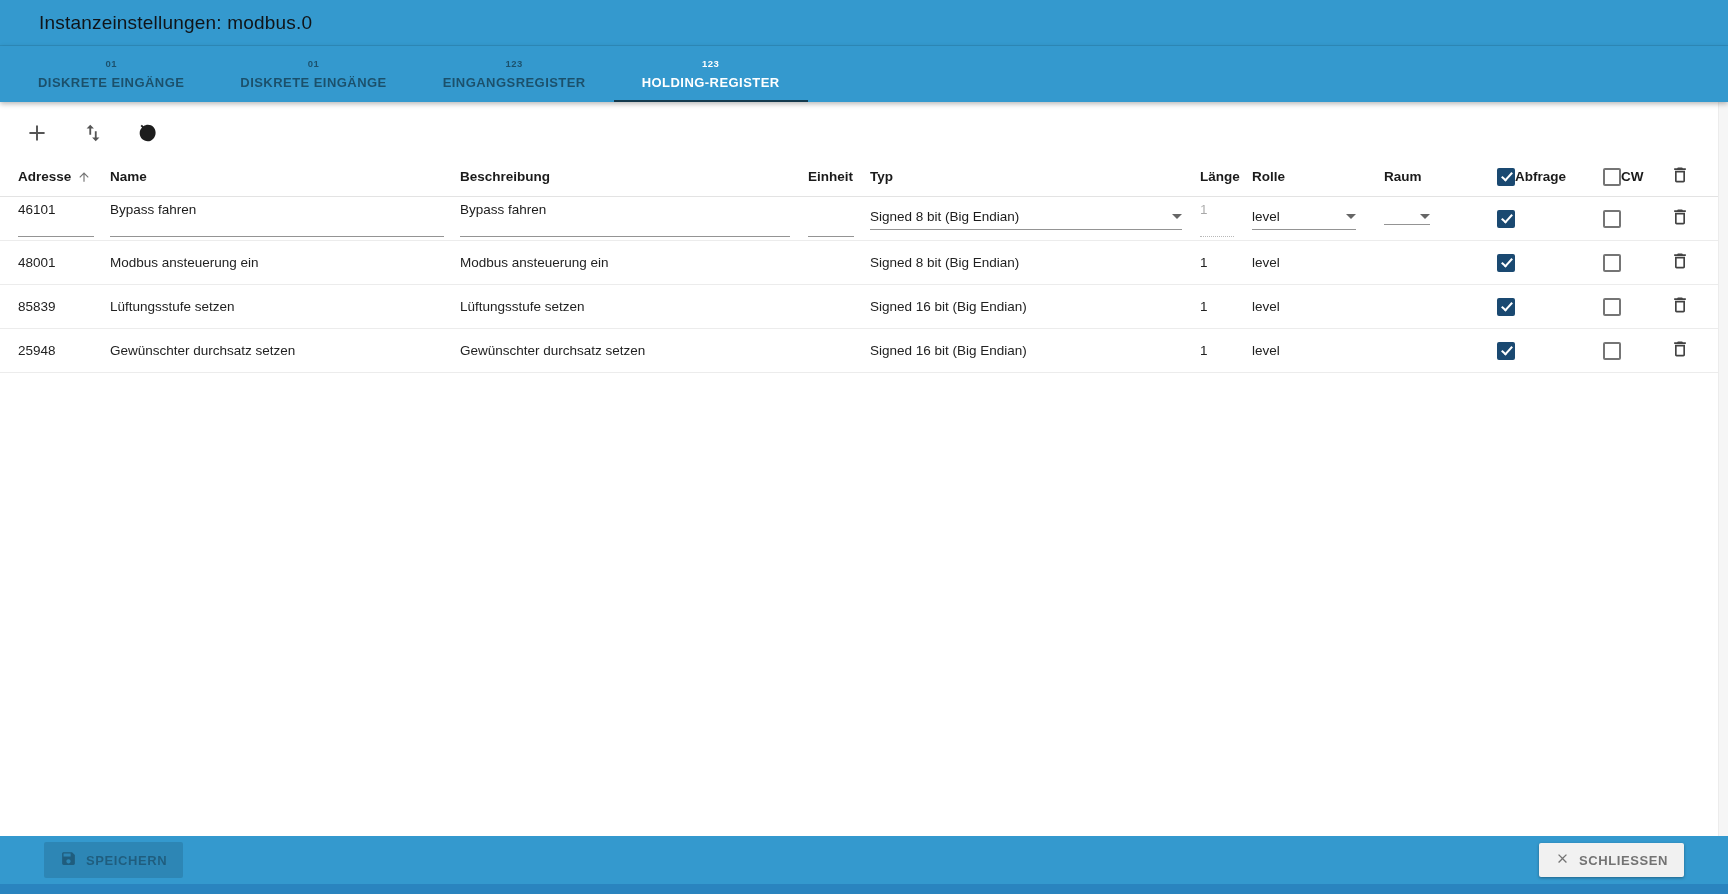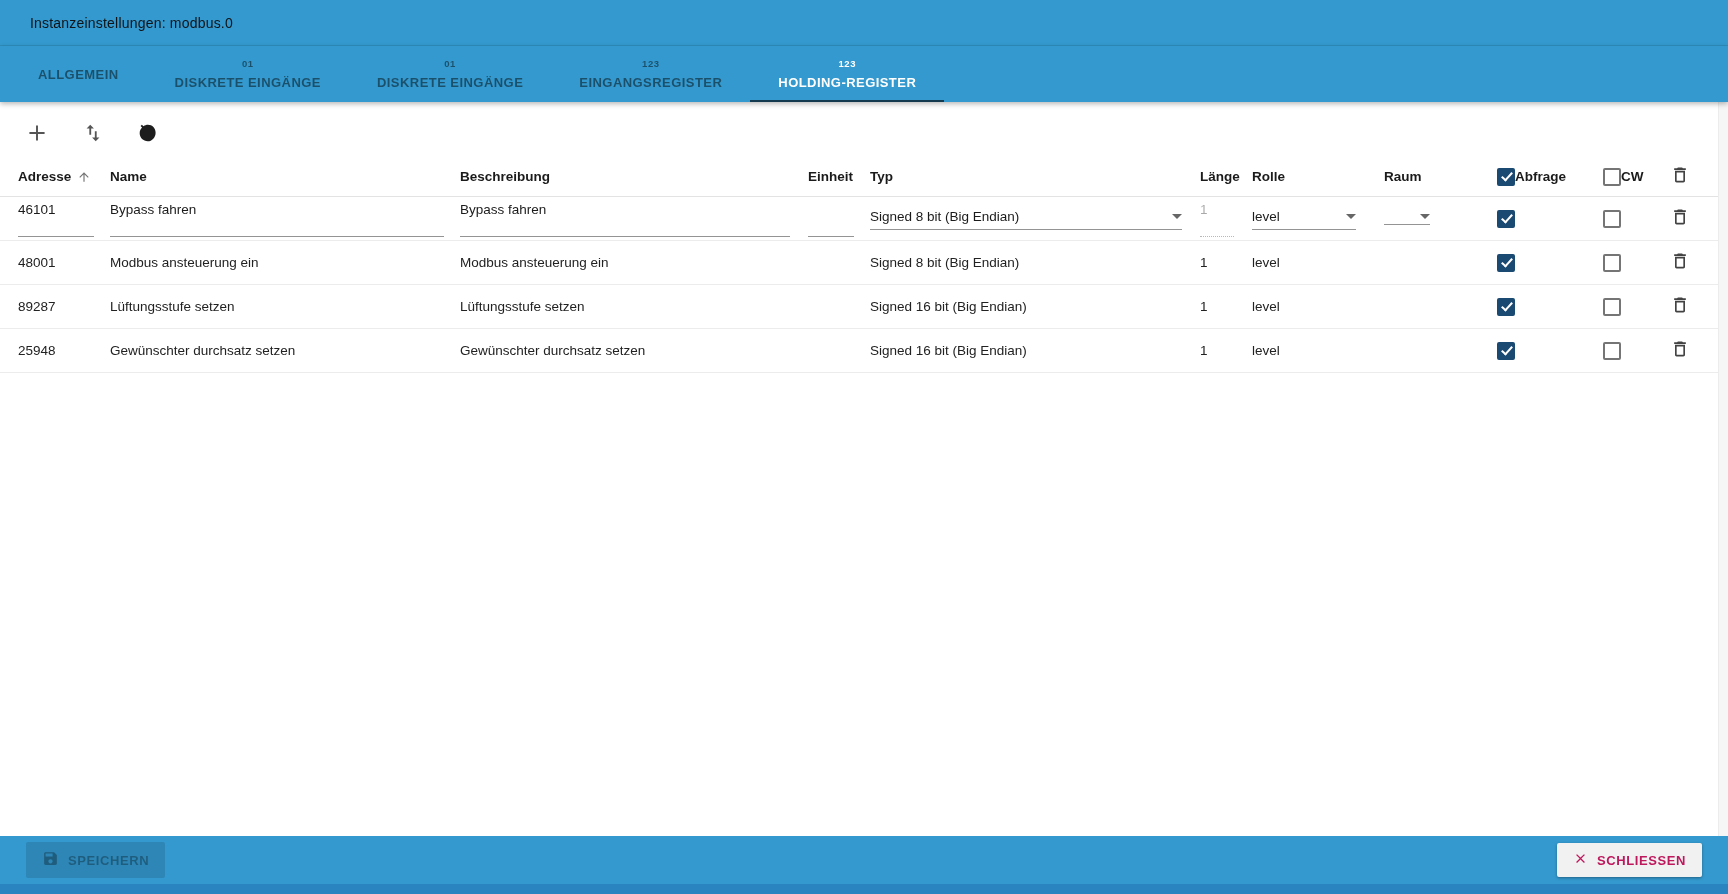--- a/index.html
+++ b/index.html
@@ -9,21 +9,21 @@
     background:#ffffff; font-family:"Liberation Sans", sans-serif;
     -webkit-font-smoothing:antialiased;
   }
 
   
   .titlebar {
     height:46px; background:var(--primary,#3499ce);
     display:flex; align-items:center; padding:0 26px;
     border-bottom:1px solid rgba(0,0,0,0.08);
   }
-  .titlebar h1 { margin:4px; font-size:14px; font-weight:400; color:#101418; letter-spacing:.2px; }
+  .titlebar h1 { margin:13px; font-size:19px; font-weight:400; color:#101418; letter-spacing:.2px; }
 
   
   .tabbar {
     height:56px; background:var(--primary,#3499ce);
     display:flex; align-items:stretch; padding:0 10px;
     box-shadow:0 2px 5px rgba(0,0,0,0.28); position:relative; z-index:2;
   }
   .tab {
     position:relative; display:flex; flex-direction:column; justify-content:center; align-items:center;
     padding:0 28px; cursor:pointer; color:rgba(0,0,0,0.48);
@@ -75,42 +75,39 @@
   .checkbox.checked::after {
     content:''; position:absolute; left:4.5px; top:0.5px; width:4px; height:9px;
     border:solid #fff; border-width:0 2px 2px 0; transform:rotate(42deg);
   }
   .cb-label { font-weight:700; font-size:13.5px; color:#1b1b1b; }
 
   .trash-btn { background:none; border:none; padding:0; cursor:pointer; display:flex; }
 
   
   .footer { position:absolute; left:0; right:0; bottom:0; height:58px; z-index:3; }
-  .footer-bar { height:48px; background:var(--primary,#3499ce); display:flex; align-items:center; padding:0 26px; gap:16px; }
+  .footer-bar { height:48px; background:var(--primary,#3499ce); display:flex; align-items:center; padding:0 44px; gap:16px; }
   .footer-strip { height:10px; background:var(--primary-dark,#2a84bf); }
   .btn {
     display:inline-flex; align-items:center; gap:9px; border:none; border-radius:2px;
     padding:8px 16px; font-family:inherit; font-size:13px; font-weight:600; letter-spacing:.6px; cursor:pointer;
   }
   .btn.disabled { background:rgba(0,0,0,0.12); color:rgba(0,0,0,0.30); cursor:default; }
-  .btn.light { background:#f1f1f1; color:#be185d; box-shadow:0 1px 3px rgba(0,0,0,0.35); margin-left:auto;text-align:right; }
+  .btn.light { background:#f1f1f1; color:#737373; box-shadow:0 1px 3px rgba(0,0,0,0.35); margin-left:auto;text-align:right; }
 </style>
 </head>
 <body>
 
 <div class="app">
 
   <header class="titlebar">
     <h1>Instanzeinstellungen: modbus.0</h1>
   </header>
 
   <nav class="tabbar">
-    <div class="tab">
-      <span class="tab-label">ALLGEMEIN</span>
-    </div>
     <div class="tab">
       <span class="tab-badge">01</span>
       <span class="tab-label">DISKRETE EINGÄNGE</span>
     </div>
     <div class="tab">
       <span class="tab-badge">01</span>
       <span class="tab-label">DISKRETE EINGÄNGE</span>
     </div>
     <div class="tab">
       <span class="tab-badge">123</span>
@@ -287,21 +284,21 @@
               <svg width="20" height="20" viewBox="0 0 24 24" fill="#424242">
                   <path d="M16 9v10H8V9h8m-1.5-6h-5l-1 1H5v2h14V4h-3.5l-1-1zM18 7H6v12c0 1.1.9 2 2 2h8c1.1 0 2-.9 2-2V7z"></path>
                 </svg>
             </span>
           </button>
         </div>
       </div>
 
       <div class="row">
         <div class="cell">
-            <span>89287</span>
+            <span>85839</span>
           </div>
         <div class="cell">
             <span>Lüftungsstufe setzen</span>
           </div>
         <div class="cell">
             <span>Lüftungsstufe setzen</span>
           </div>
         <div class="cell">
             <span></span>
           </div>

